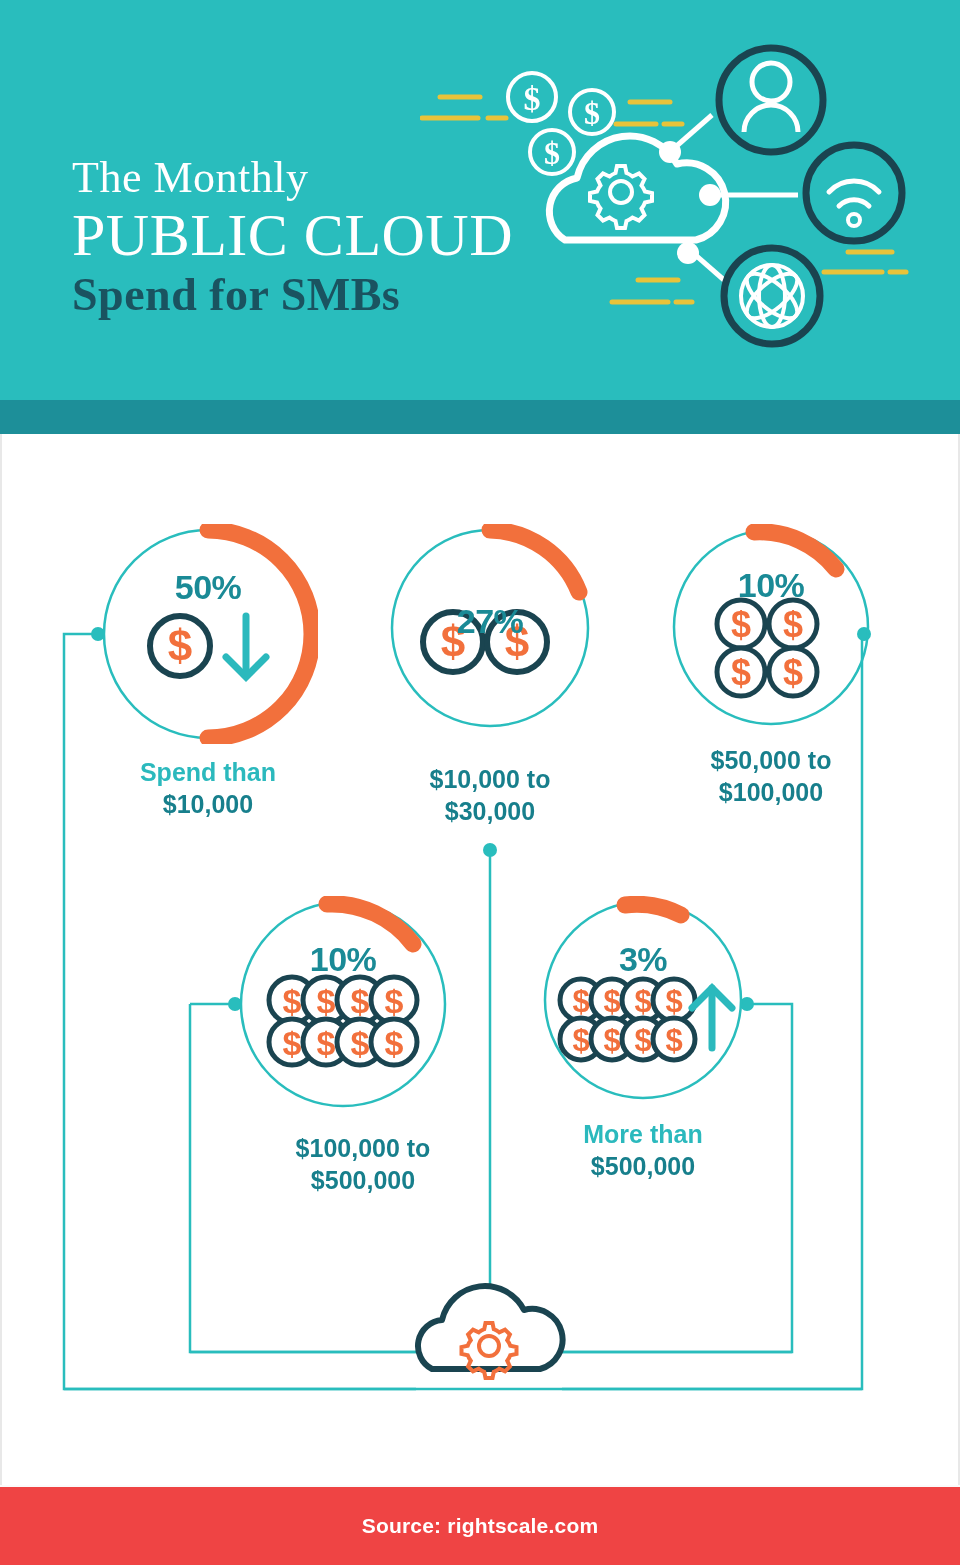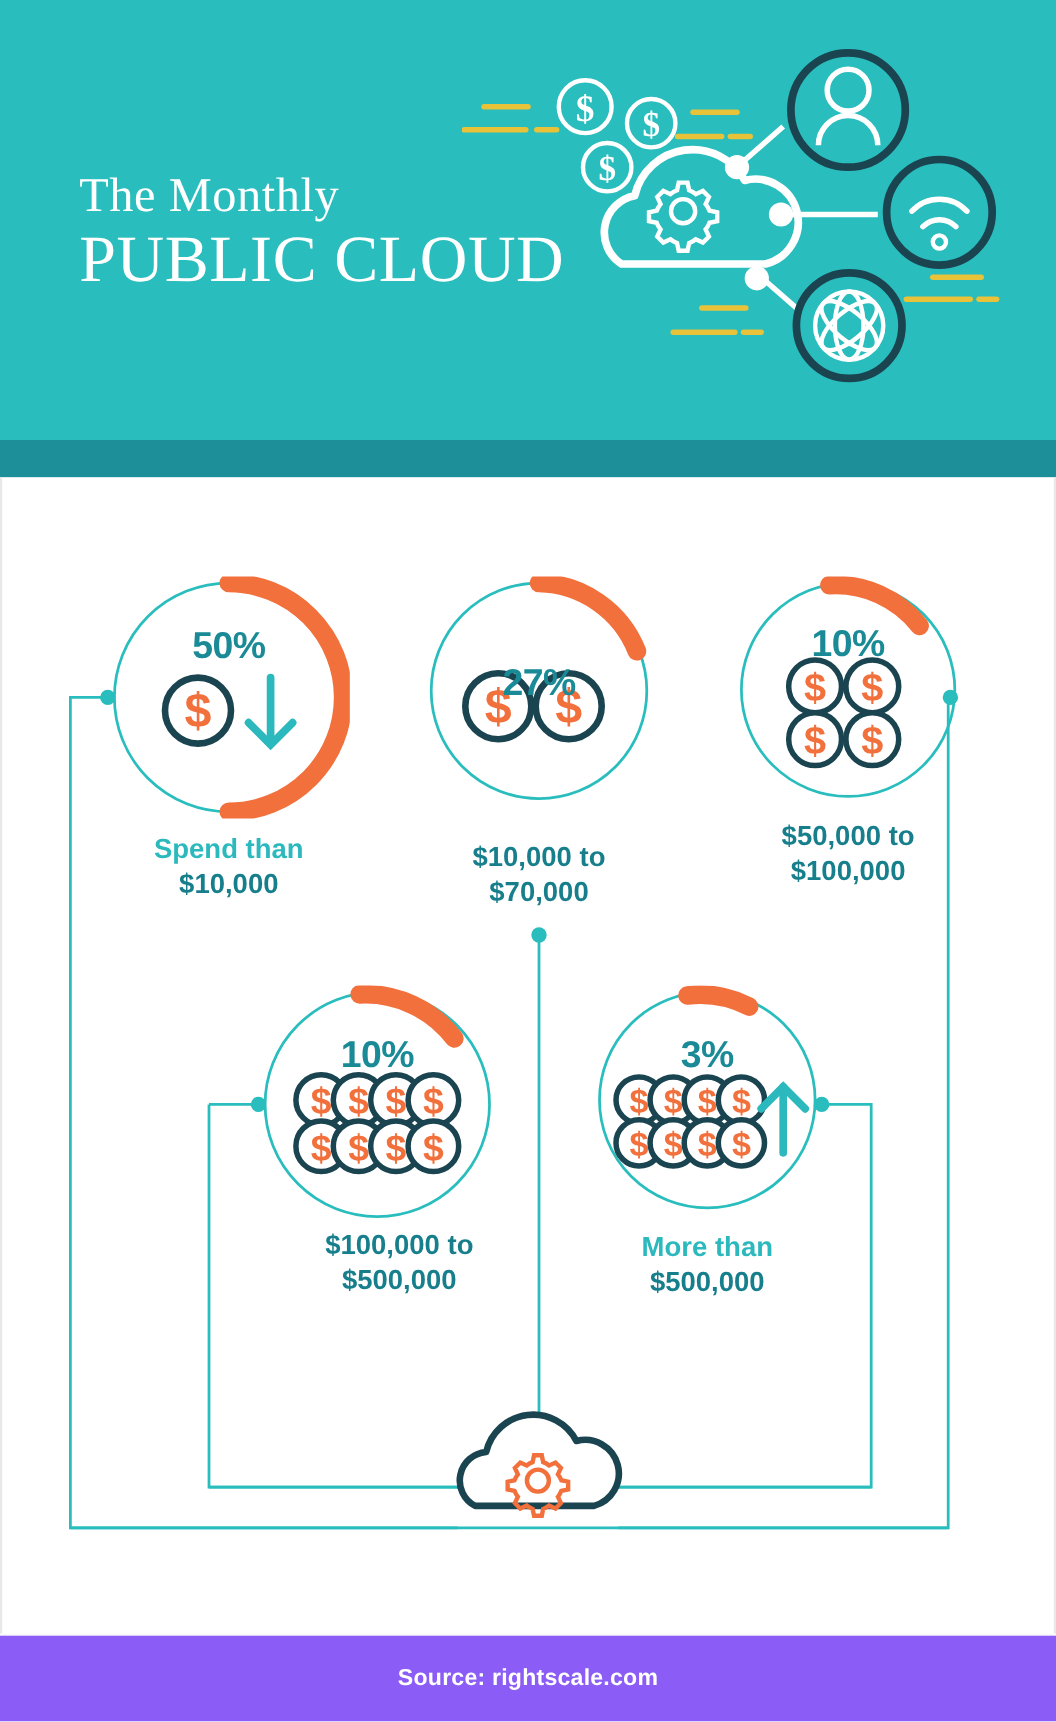--- a/index.html
+++ b/index.html
@@ -32,33 +32,34 @@
     position:absolute;width:100%;text-align:center;
     font-size:34px;font-weight:bold;color:#1a8a96;letter-spacing:-.5px;
   }
   .cap{
     position:absolute;width:300px;text-align:center;left:50%;transform:translateX(-50%);
     font-size:25px;font-weight:bold;line-height:1.28;color:#177f8c;
   }
   .cap .lite{color:#2bb9bd;font-weight:bold;}
 
   
-  .footer{position:absolute;left:0;top:1487px;width:960px;height:78px;background:#8b5cf6;
+  .footer{position:absolute;left:0;top:1487px;width:960px;height:78px;background:#ef4444;
           display:flex;align-items:center;justify-content:center;}
   .footer-txt{color:#ffffff;font-size:21px;font-weight:bold;letter-spacing:.2px;}
 </style>
 </head>
 <body>
 
 <div class="page">
 
   <div class="header">
     <div class="title-block">
       <div class="t-line1">The Monthly</div>
       <div class="t-line2">PUBLIC CLOUD</div>
+      <div class="t-line3">Spend for SMBs</div>
     </div>
 
     <svg class="hero" viewBox="0 0 520 340">
       <g stroke="#e8c33a" stroke-width="5" stroke-linecap="round">
         <line x1="20" y1="57" x2="60" y2="57"></line>
         <line x1="2" y1="78" x2="58" y2="78"></line>
         <line x1="68" y1="78" x2="86" y2="78"></line>
         <line x1="210" y1="62" x2="250" y2="62"></line>
         <line x1="196" y1="84" x2="236" y2="84"></line>
         <line x1="244" y1="84" x2="262" y2="84"></line>
@@ -191,21 +192,21 @@
           <text x="67" y="133" text-anchor="middle" font-size="44" font-weight="bold" fill="#f2703c" font-family="Liberation Sans, sans-serif">$</text>
         </g>
         <g>
           <circle cx="131" cy="118" r="30" fill="#ffffff" stroke="#1a4450" stroke-width="6"></circle>
           <text x="131" y="133" text-anchor="middle" font-size="44" font-weight="bold" fill="#f2703c" font-family="Liberation Sans, sans-serif">$</text>
         </g>
       </svg>
       <div class="pct" style="top:42px;margin-top:36px;">27%</div>
       <div class="cap" style="top:239px;">
         <span>$10,000 to</span><br>
-        <span>$70,000</span>
+        <span>$30,000</span>
       </div>
     </div>
 
     <div class="donut" style="left:666px;top:90px;width:206px;height:206px;">
       <svg width="206" height="206" viewBox="0 0 206 206">
         <circle cx="103" cy="103" r="97" fill="none" stroke="#29bdbd" stroke-width="2.5"></circle>
         <path d="M86 8 A97 97 0 0 1 168 45" fill="none" stroke="#f2703c" stroke-width="17" stroke-linecap="round"></path>
         <g>
           <circle cx="73" cy="100" r="24" fill="#ffffff" stroke="#1a4450" stroke-width="5"></circle>
           <text x="73" y="113" text-anchor="middle" font-size="36" font-weight="bold" fill="#f2703c" font-family="Liberation Sans, sans-serif">$</text>
@@ -263,21 +264,21 @@
               <circle cx="125" cy="146" r="23" fill="#ffffff" stroke="#1a4450" stroke-width="5"></circle>
               <text x="125" y="159" text-anchor="middle" font-size="34" font-weight="bold" fill="#f2703c" font-family="Liberation Sans, sans-serif">$</text>
             </g>
           <g>
               <circle cx="159" cy="146" r="23" fill="#ffffff" stroke="#1a4450" stroke-width="5"></circle>
               <text x="159" y="159" text-anchor="middle" font-size="34" font-weight="bold" fill="#f2703c" font-family="Liberation Sans, sans-serif">$</text>
             </g>
         </g>
       </svg>
       <div class="pct" style="top:44px;">10%</div>
-      <div class="cap" style="top:220px;padding-left:40px;">
+      <div class="cap" style="top:236px;padding-left:40px;">
         <span>$100,000 to</span><br>
         <span>$500,000</span>
       </div>
     </div>
 
     <div class="donut" style="left:537px;top:462px;width:208px;height:208px;">
       <svg width="208" height="208" viewBox="0 0 208 208">
         <circle cx="104" cy="104" r="98" fill="none" stroke="#29bdbd" stroke-width="2.5"></circle>
         <path d="M86 9 A98 98 0 0 1 142 19" fill="none" stroke="#f2703c" stroke-width="17" stroke-linecap="round"></path>
         <g>

